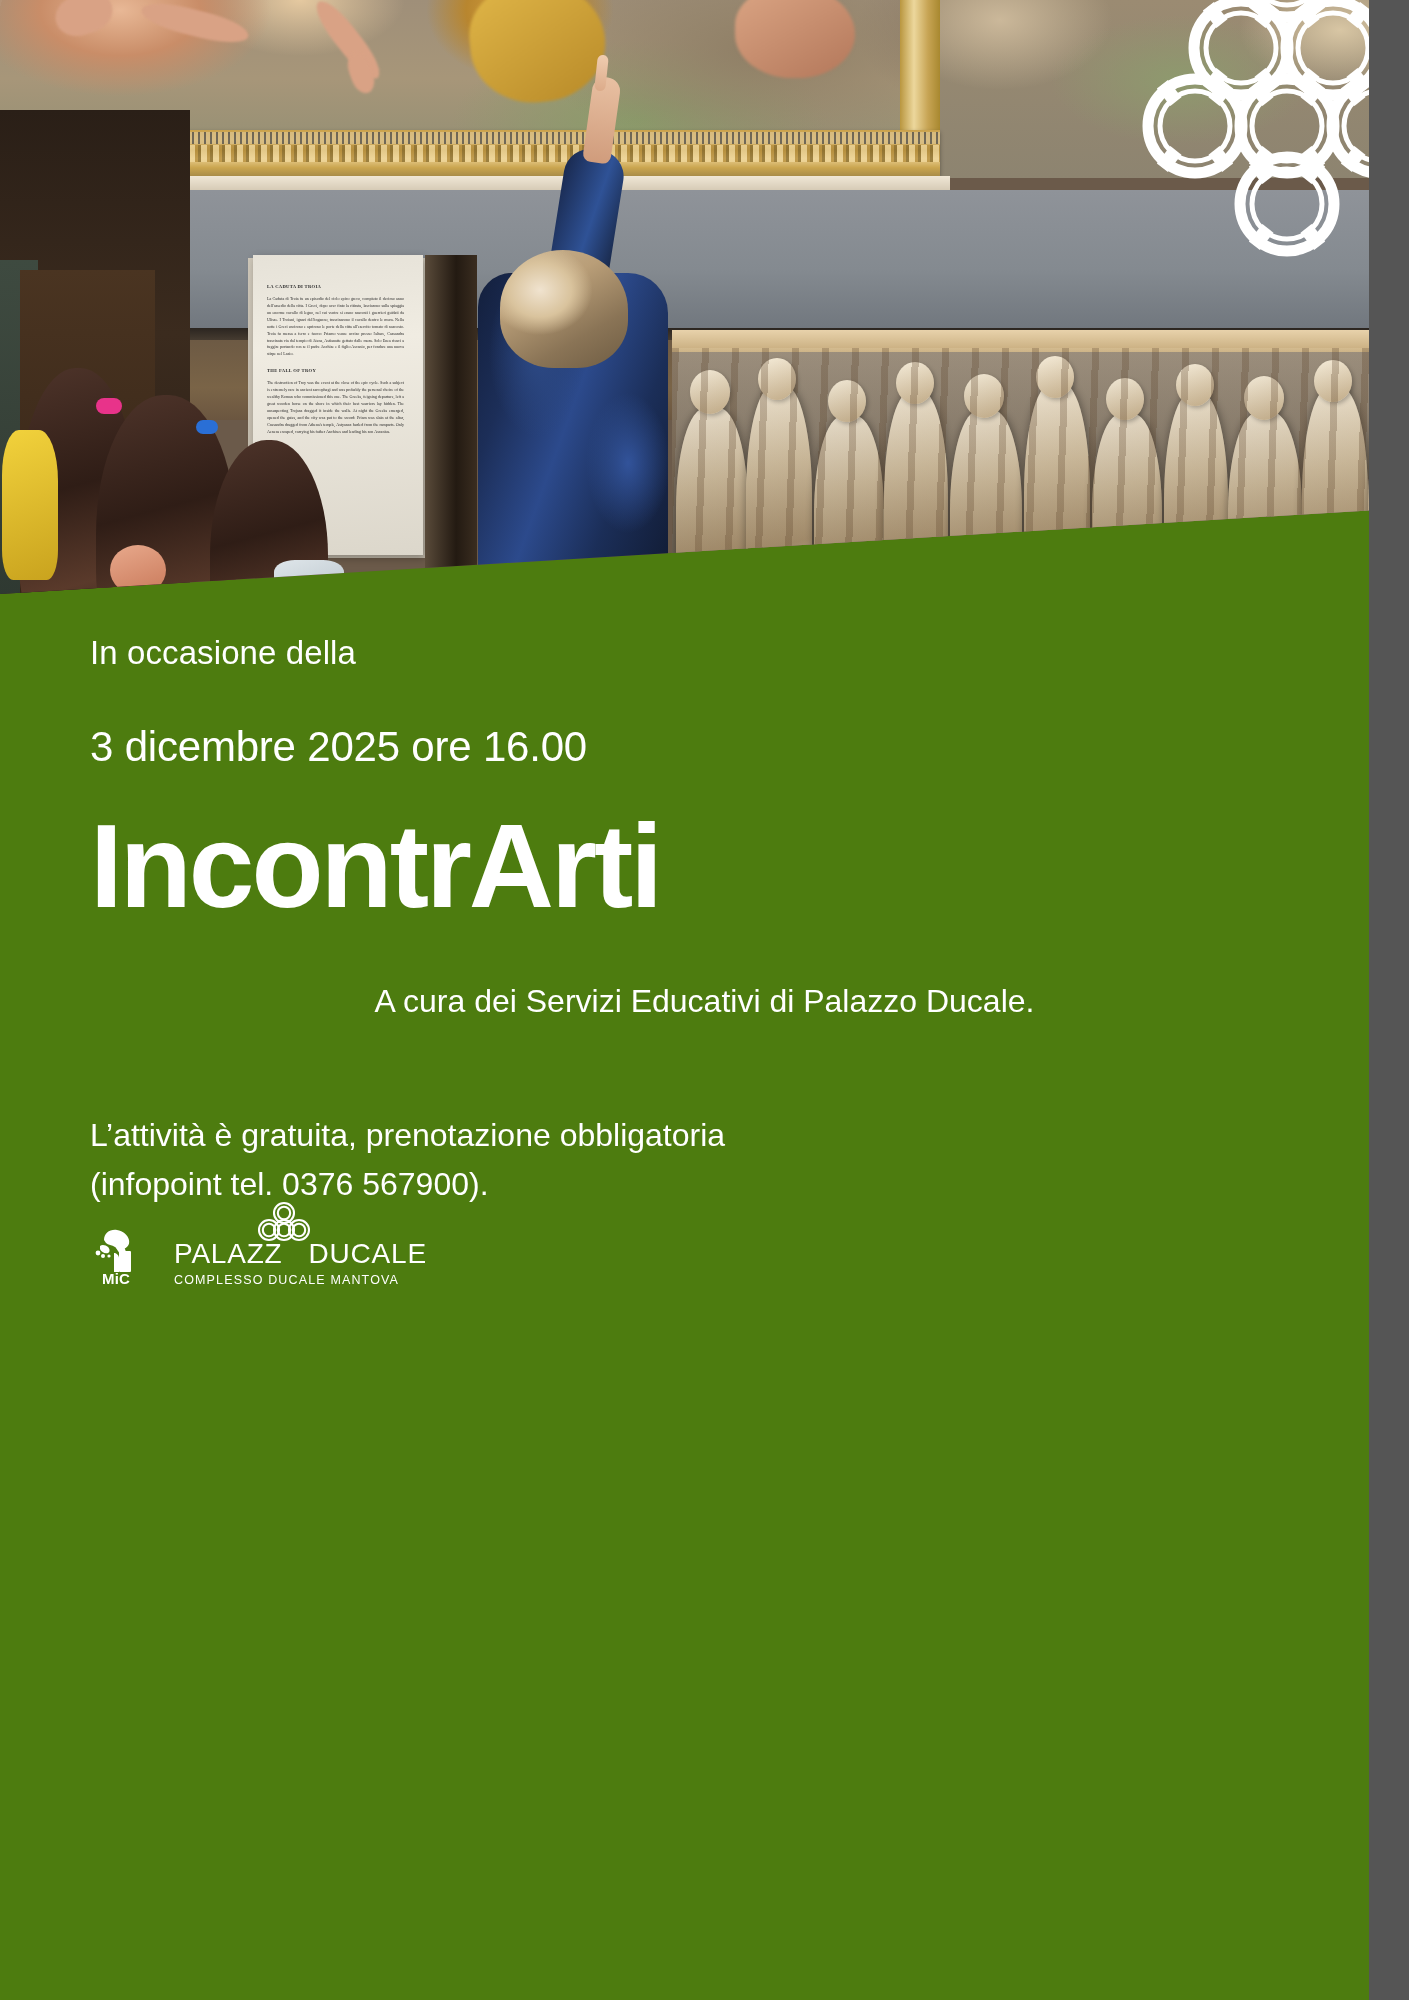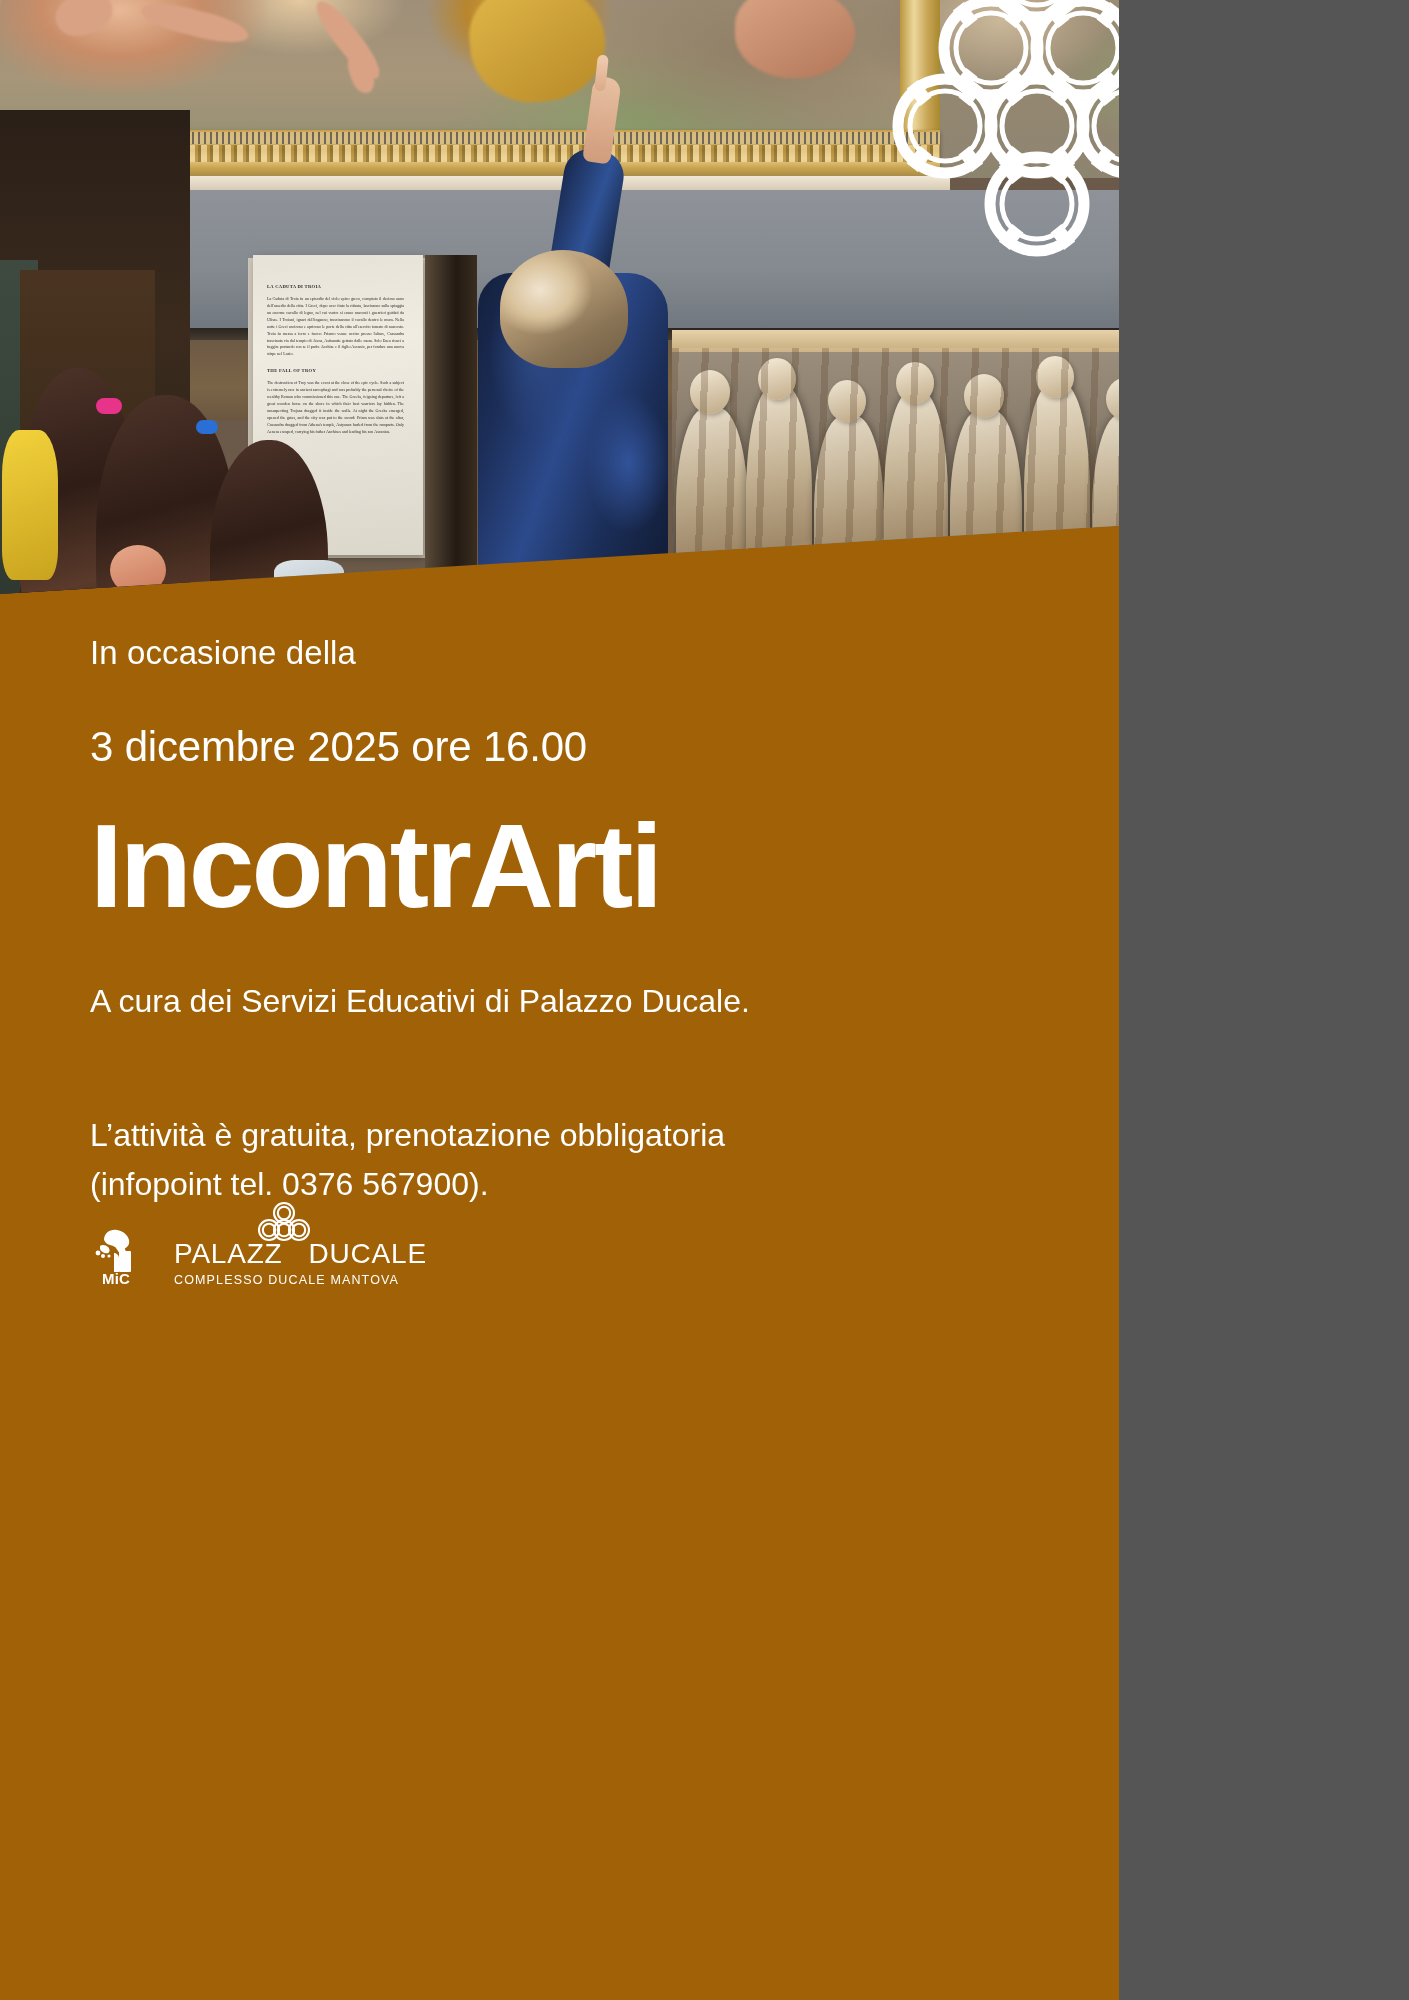--- a/index.html
+++ b/index.html
@@ -1,23 +1,23 @@
 <!DOCTYPE html>
 <html><head>
 <meta charset="utf-8">
 <style>
   * { margin:0; padding:0; box-sizing:border-box; }
   html,body{ background:#555; }
   body{ font-family:"Liberation Sans", sans-serif; }
 
   .poster{
     position:relative;
-    width:1119px; height:2000px;
+    width:1369px; height:2000px;
     overflow:hidden;
-    background:#a16207;
+    background:#4d7c0f;
   }
 
   
   .photo-wrap{
     position:absolute; left:0; top:0;
     width:1409px; height:660px;
     overflow:hidden;
     
     clip-path: polygon(0 0, 1409px 0, 1409px 508px, 0 594px);
   }
@@ -251,21 +251,21 @@
   .bigtitle{
     margin-top:34px;
     font-size:118px; font-weight:700; letter-spacing:-3px; line-height:1.05;
   }
   .lead{
     margin-top:40px;
     font-size:32px; font-weight:400; line-height:1.52; max-width:1130px; letter-spacing:.05px;
   }
   .curator{
     margin-top:48px;
-    font-size:32px; font-weight:400; line-height:1.5;
+    font-size:32px; font-weight:400; line-height:1.5;text-align:center;
   }
   .booking{
     margin-top:86px;
     font-size:32px; font-weight:400; line-height:1.55;
   }
 
   
   .logo-lockup{
     position:absolute; left:90px; top:1214px;
     display:flex; align-items:flex-end; gap:16px;

